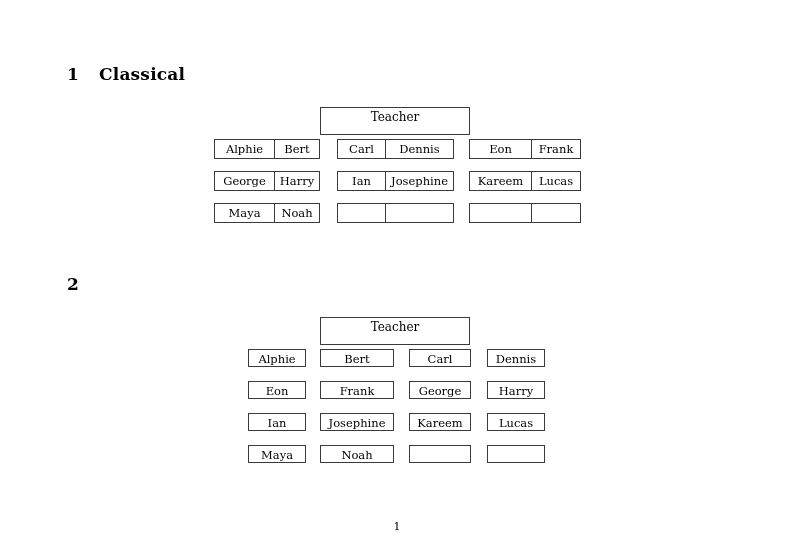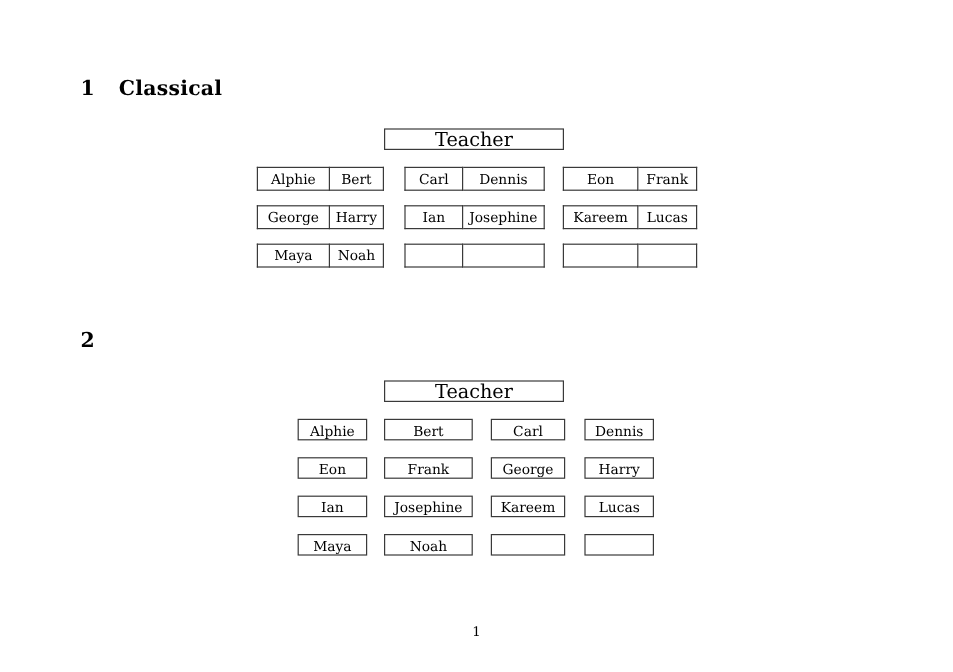--- a/index.html
+++ b/index.html
@@ -57,26 +57,26 @@
     line-height: 18px;
     white-space: nowrap;
     overflow: hidden;
   }
 
   
   .teacher-bar {
     position: absolute;
     left: 320px;
     width: 150px;
-    height: 18px;
+    height: 28px;
     border: 1px solid #3a3a3a;
     box-sizing: border-box;
     text-align: center;
     line-height: 18px;
-    font-size: 16px;
+    font-size: 12px;
   }
   #teacher-classical   { top: 107px; }
   #teacher-distributed { top: 317px; }
 
   
   .grp-left   { left: 214px; width: 106px; }
   .grp-mid    { left: 337px; width: 117px; }
   .grp-right  { left: 469px; width: 112px; }
 
   .grp-left  td:first-child { width: 55px; }

